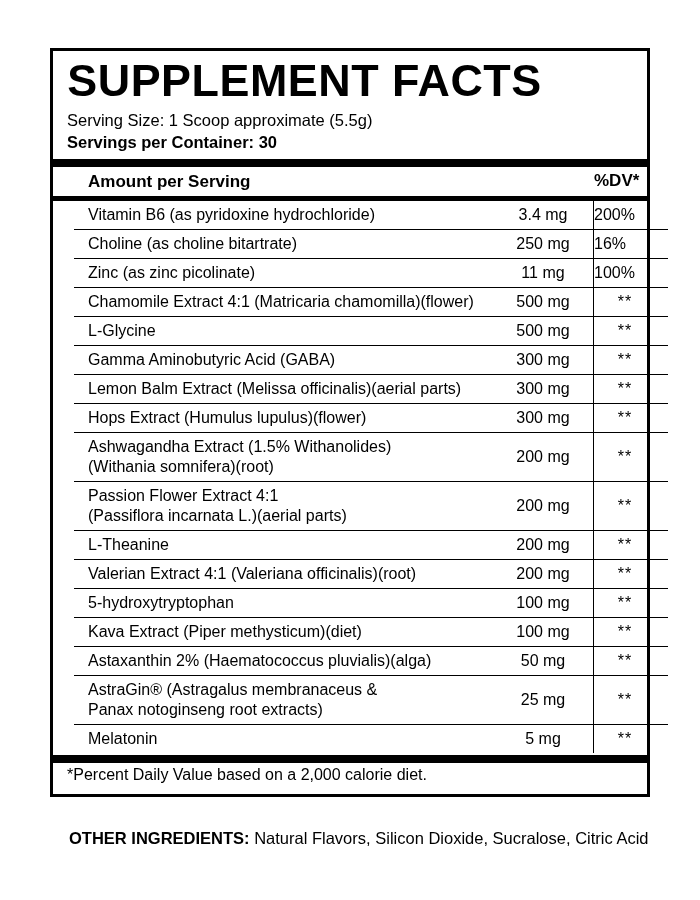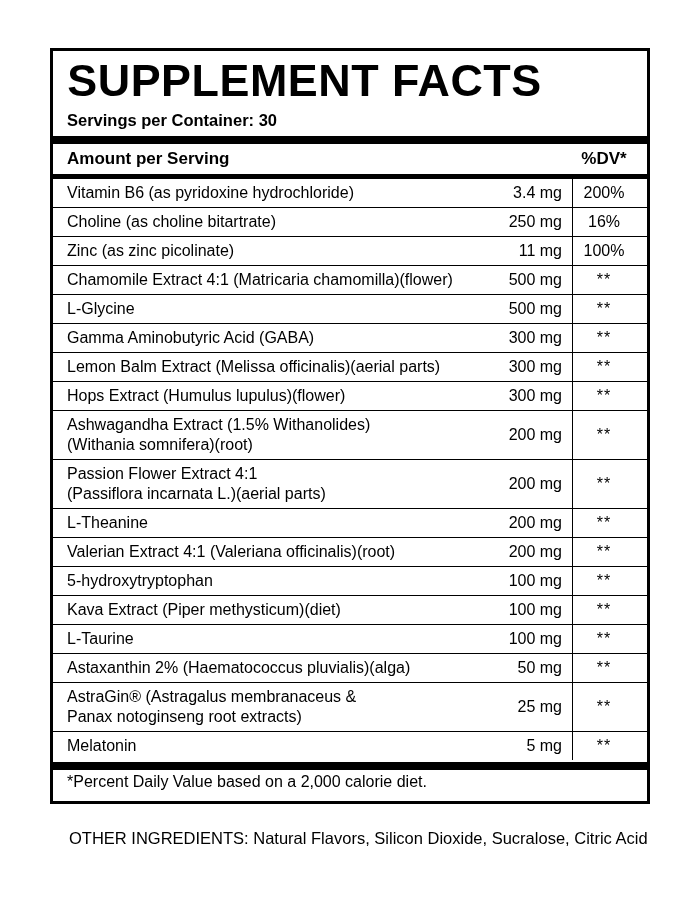--- a/index.html
+++ b/index.html
@@ -46,42 +46,43 @@
     border-top: 8px solid #000;
     margin: 2px 0 0 0;
   }
   .rule-med {
     border-top: 5px solid #000;
   }
   table.facts {
     width: 100%;
     border-collapse: collapse;
     font-size: 16px;
+    margin-left: 21px;
   }
   table.facts td {
     border-top: 1.5px solid #000;
     padding: 4px 0;
     vertical-align: middle;
   }
   table.facts tr:first-child td {
     border-top: none;
   }
   .c-name {
     padding-left: 14px !important;
     padding-right: 6px !important;
     line-height: 1.25;
   }
   .c-amt {
-    text-align: right;
+    text-align: center;
     white-space: nowrap;
     padding-right: 10px !important;
     width: 80px;
   }
   .c-dv {
-    text-align: center;
+    text-align: left;
     white-space: nowrap;
     padding-right: 12px !important;
     width: 62px;
     border-left: 1.5px solid #000;
   }
   .hdr td {
     font-weight: bold;
     font-size: 17px;
     padding: 3px 0 4px 0;
   }
@@ -99,32 +100,33 @@
   }
   .other {
     position: absolute;
     left: 50px;
     top: 828px;
     width: 610px;
     font-size: 16.5px;
     line-height: 1.3;
   }
   .other b {
-    font-weight: normal;
+    font-weight: bold;
     padding-left: 19px;
   }
 </style>
 </head>
 <body>
 
 <div class="panel">
 
   <div class="title">SUPPLEMENT FACTS</div>
 
   <div class="serving-block">
+    <div>Serving Size: 1 Scoop approximate (5.5g)</div>
     <div class="bold">Servings per Container: 30</div>
   </div>
 
   <div class="rule-thick"></div>
 
   <table class="facts">
     <tbody>
       <tr class="hdr">
         <td class="c-name" colspan="2">Amount per Serving</td>
         <td class="c-dv">%DV*</td>
@@ -200,25 +202,20 @@
           <td class="c-name">5-hydroxytryptophan</td>
           <td class="c-amt">100 mg</td>
           <td class="c-dv dvstar">**</td>
         </tr>
         <tr>
           <td class="c-name">Kava Extract (Piper methysticum)(diet)</td>
           <td class="c-amt">100 mg</td>
           <td class="c-dv dvstar">**</td>
         </tr>
         <tr>
-          <td class="c-name">L-Taurine</td>
-          <td class="c-amt">100 mg</td>
-          <td class="c-dv dvstar">**</td>
-        </tr>
-        <tr>
           <td class="c-name">Astaxanthin 2% (Haematococcus pluvialis)(alga)</td>
           <td class="c-amt">50 mg</td>
           <td class="c-dv dvstar">**</td>
         </tr>
         <tr>
           <td class="c-name">AstraGin® (Astragalus membranaceus &amp;<br>Panax notoginseng root extracts)</td>
           <td class="c-amt">25 mg</td>
           <td class="c-dv dvstar">**</td>
         </tr>
         <tr>

